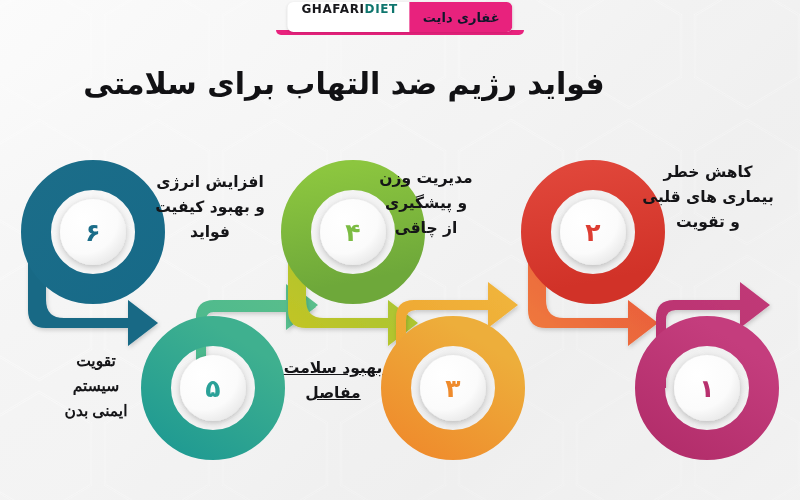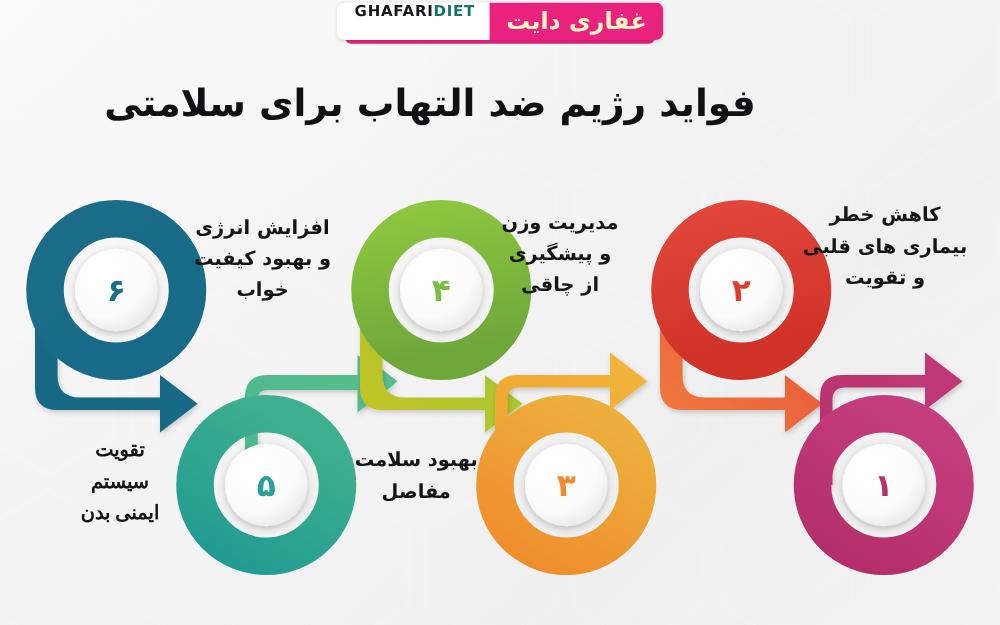--- a/index.html
+++ b/index.html
@@ -38,22 +38,22 @@
     align-items: stretch;
     height: 30px;
     border-radius: 6px;
     overflow: hidden;
     background: #ffffff;
     box-shadow: 0 1px 3px rgba(0,0,0,.12);
     direction: rtl;
   }
   #logo-fa {
     background: #e8227d;
-    color: #fef9c3;
-    font-size: 19px;
+    color: #0f172a;
+    font-size: 13px;
     font-weight: bold;
     padding: 0 13px;
     display: flex;
     align-items: center;
     letter-spacing: 0;
   }
   #logo-en {
     display: flex;
     align-items: flex-start;
     padding: 0 12px 0 14px;
@@ -105,24 +105,24 @@
     font-size: 15.5px;
     font-weight: bold;
     line-height: 1.62;
     color: #151518;
     white-space: pre-line;
   }
   .label.top  { }
   .label.bot  { }
 
   .l-6 { top: 170px; left: 126px; width: 168px; }
-  .l-4 { top: 166px; left: 374px; width: 148px; }
+  .l-4 { top: 166px; left: 352px; width: 148px; }
   .l-2 { top: 160px; left: 624px; width: 168px; }
   .l-5 { top: 348px; left: 26px;  width: 140px; font-family: Liberation Serif, serif; }
-  .l-3 { top: 356px; left: 262px; width: 142px; }
+  .l-3 { top: 356px; left: 262px; width: 142px; text-decoration: underline; }
   .l-1 { top: 342px; left: 492px; width: 168px; }
 
   
   .numtext {
     font-size: 25px;
     font-weight: bold;
     direction: rtl;
   }
 </style>
 </head>
@@ -267,21 +267,21 @@
     <g>
       <path d="M656 388 L656 318 Q656 300 674 300 L740 300 L740 282 L770 305 L740 328 L740 310 L676 310 Q666 310 666 320 L666 388 Z" fill="url(#g1t)" filter="url(#softshadow)"></path>
       <circle cx="707" cy="388" r="57" fill="none" stroke="url(#g1)" stroke-width="30"></circle>
       <circle cx="707" cy="388" r="33" fill="url(#disc)" filter="url(#discshadow)"></circle>
       <text x="707" y="388" class="numtext" text-anchor="middle" dominant-baseline="central" fill="#b8306e">۱</text>
     </g>
   </svg>
 
   <div class="label top l-6">افزایش انرژی
 و بهبود کیفیت
-خواب</div>
+فواید</div>
   <div class="label top l-4">مدیریت وزن
 و پیشگیری
 از چاقی</div>
   <div class="label top l-2">کاهش خطر
 بیماری های قلبی
 و تقویت</div>
   <div class="label bot l-5">تقویت
 سیستم
 ایمنی بدن</div>
   <div class="label bot l-3">بهبود سلامت

